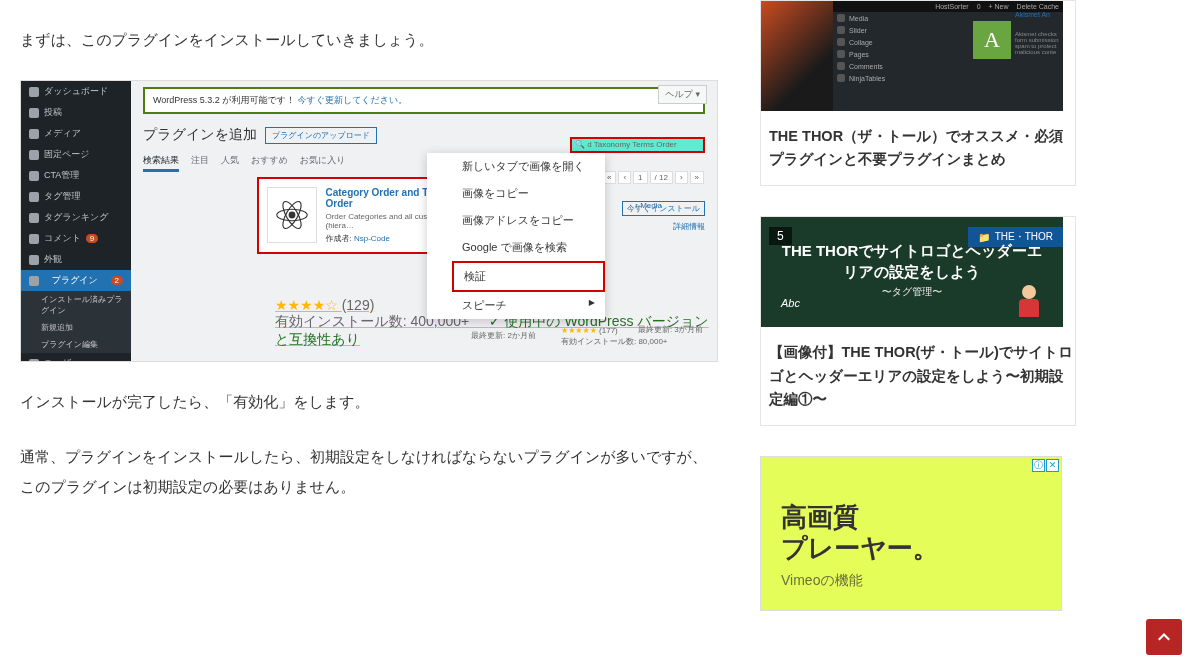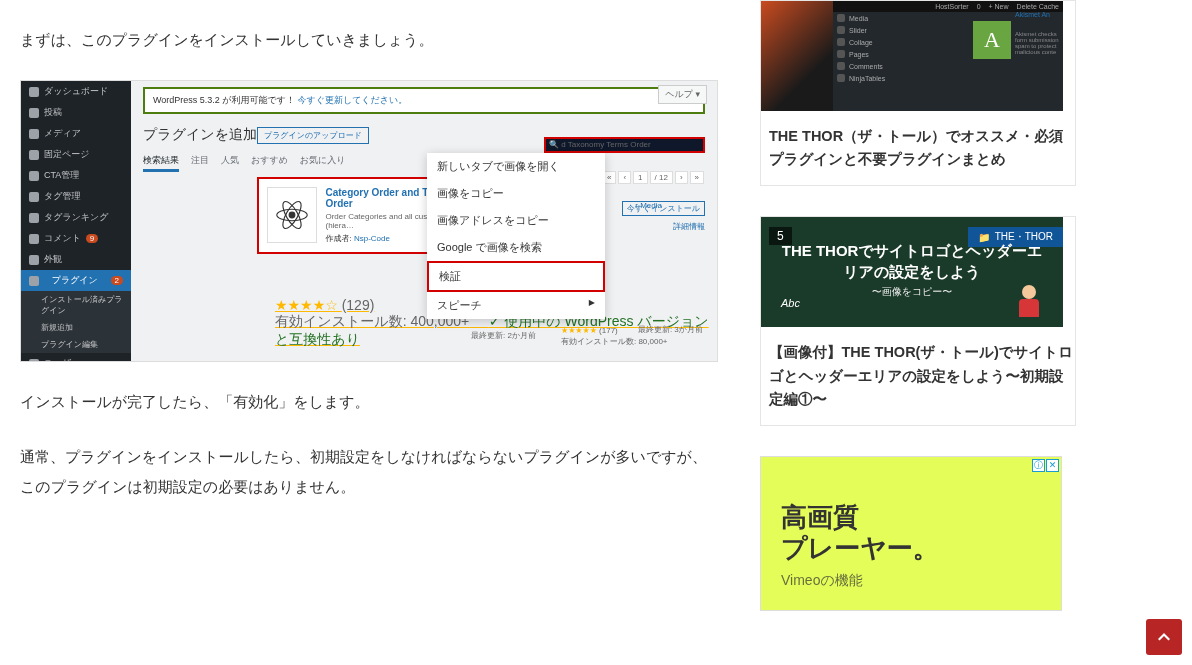--- a/index.html
+++ b/index.html
@@ -10,34 +10,34 @@
 .screenshot { width: 698px; height: 282px; background: #f0f1f3; border: 1px solid #ddd; position: relative; overflow: hidden; }
 .wp-sidebar { position: absolute; left: 0; top: 0; width: 110px; height: 100%; background: #1d2327; color: #c3c4c7; font-size: 9px; }
 .wp-sidebar .mi { padding: 4px 8px; display: flex; align-items: center; gap: 5px; }
 .wp-sidebar .mi.active { background: #2271b1; color: #fff; justify-content: space-between; }
 .wp-sidebar .mi .icon { width: 10px; height: 10px; background: #9ca2a7; display: inline-block; border-radius: 2px; }
 .wp-sidebar .badge { background: #ca4a1f; color: #fff; border-radius: 8px; font-size: 8px; padding: 0 4px; }
 .wp-sidebar .sub { padding: 3px 8px 3px 20px; font-size: 8px; background: #2c3338; }
 .wp-content { position: absolute; left: 110px; right: 0; top: 0; bottom: 0; background: #f0f1f3; }
 .wp-notice { margin: 6px 12px; padding: 5px 8px; border: 2px solid #4d7c0f; display: flex; align-items: center; font-size: 9px; background: #fff; }
 .wp-notice a { color: #2271b1; }
-.wp-title { padding: 6px 12px; font-size: 14px; font-weight: 400; display: flex; align-items: center; gap: 0; }
+.wp-title { padding: 6px 12px; font-size: 14px; font-weight: 400; display: flex; align-items: center; gap: 8px; }
 .wp-title .upload-btn { font-size: 8px; padding: 2px 6px; border: 1px solid #2271b1; color: #2271b1; }
 .wp-tabs { padding: 4px 12px; font-size: 9px; color: #646970; display: flex; gap: 12px; }
 .wp-tabs span:first-child { color: #1d2327; border-bottom: 3px solid #2271b1; padding-bottom: 2px; }
-.wp-search { position: absolute; top: 56px; right: 12px; width: 161px; height: 16px; border: 2px solid #d30000; background: #0f172a; font-size: 8px; padding: 1px 3px; color: #666; }
+.wp-search { position: absolute; top: 56px; right: 12px; width: 135px; height: 16px; border: 2px solid #d30000; background: #5eead4; font-size: 8px; padding: 1px 3px; color: #666; }
 .wp-card { position: absolute; left: 126px; top: 96px; width: 268px; border: 2px solid #d30000; background: #fff; padding: 8px; display: flex; gap: 8px; }
 .wp-card .thumb { width: 56px; height: 56px; border: 1px solid #ddd; display: flex; align-items: center; justify-content: center; }
 .wp-card .thumb svg { width: 38px; height: 38px; }
 .wp-card .info { font-size: 8px; }
 .wp-card .info .ptitle { color: #2271b1; font-weight: bold; font-size: 10px; }
 .wp-card .info .desc { color: #666; margin: 3px 0; }
 .wp-stars { position: absolute; left: 144px; bottom: 12px; font-size: 14px; color: #ffb900; text-decoration: underline; }
 .wp-stars .gray { color: #666; }
-.context-menu { position: absolute; left: 406px; top: 72px; width: 178px; background: #fff; box-shadow: 0 2px 10px rgba(0,0,0,0.2); font-size: 11px; }
+.context-menu { position: absolute; left: 406px; top: 72px; width: 178px; background: #fff; box-shadow: 0 2px 10px rgba(0,0,0,0.2); font-size: 11px; padding-left: 25px; }
 .context-menu .cm-item { padding: 6px 10px; }
 .context-menu .cm-item.hl { border: 2px solid #d30000; }
 .context-menu .cm-item.arrow::after { content: "▶"; float: right; font-size: 8px; }
 .help-tab { position: absolute; top: 4px; right: 10px; font-size: 9px; color: #666; border: 1px solid #ccc; padding: 2px 6px; background: #f6f7f7; }
 .pagination { position: absolute; top: 90px; right: 12px; font-size: 8px; color: #666; }
 .pagination span { display: inline-block; padding: 1px 4px; border: 1px solid #ddd; margin: 0 1px; background: #fff; }
 .wp-misc { position: absolute; left: 340px; bottom: 20px; font-size: 8px; color: #666; }
 .wp-btn2 { position: absolute; right: 55px; top: 120px; font-size: 8px; color: #2271b1; }
 .wp-btn3 { position: absolute; right: 12px; top: 120px; font-size: 8px; border: 1px solid #2271b1; color: #2271b1; padding: 1px 4px; }
 .wp-link2 { position: absolute; right: 12px; top: 140px; font-size: 8px; color: #2271b1; }
@@ -238,21 +238,21 @@
     </div>
 
     <div class="card">
       <div class="card-thumb th2">
         <div class="th2-badge">5</div>
         <div class="th2-cat">
           <span>📁</span>
           <span>THE・THOR</span>
         </div>
         <div class="th2-title">THE THORでサイトロゴとヘッダーエリアの設定をしよう</div>
-        <div class="th2-sub">〜画像をコピー〜</div>
+        <div class="th2-sub">〜タグ管理〜</div>
         <div class="th2-abc">Abc</div>
         <div class="th2-char">
             <div class="head"></div>
             <div class="body"></div>
           </div>
       </div>
       <div class="card-title">【画像付】THE THOR(ザ・トール)でサイトロゴとヘッダーエリアの設定をしよう〜初期設定編①〜</div>
     </div>
 
     <div class="ad">

